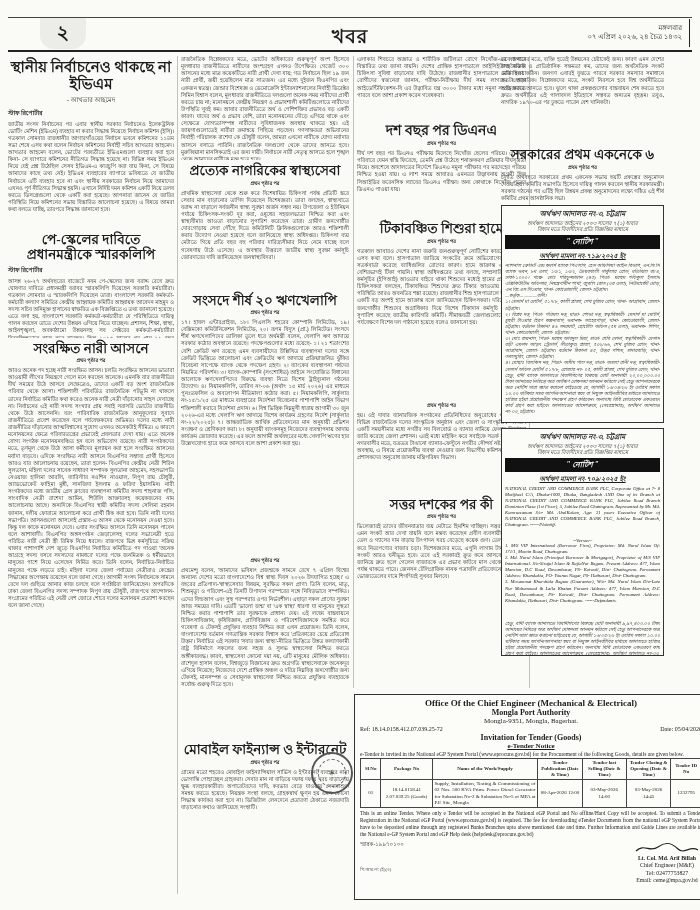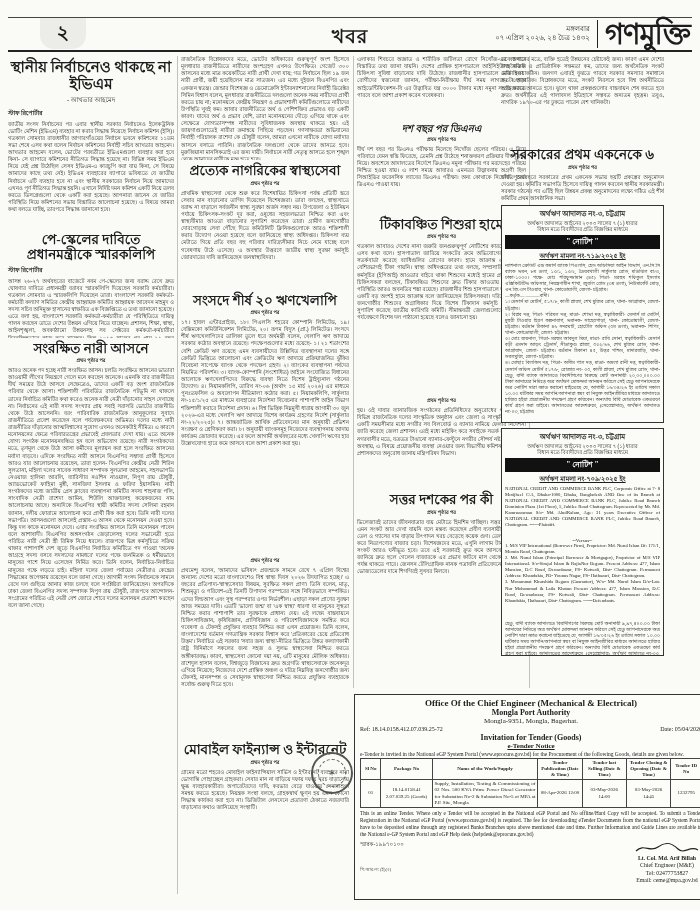--- a/index.html
+++ b/index.html
@@ -21,27 +21,27 @@
   
   .col{position:absolute;top:56px;}
   #col1{left:8px;width:166px;height:838px;}
   #col2{left:181px;width:168px;height:838px;}
   #col3{left:357px;width:169px;height:636px;}
   #col4{left:501px;width:163px;height:636px;}
   .vrule{position:absolute;top:56px;width:1px;background:#c2c2bc;}
   .headline{font-weight:bold;text-align:center;line-height:1.15;margin:3px 0 1px 0;}
   .hl-xl{font-size:15px;}
   .hl-lg{font-size:13.5px;}
-  .hl-md{font-size:10px;font-style:italic;}
+  .hl-md{font-size:14px;}
   .byline{text-align:center;font-size:6.5px;margin-bottom:2px;}
   .reporter{font-size:6px;font-weight:bold;margin:2px 0;}
   .contline{text-align:center;font-size:5px;font-weight:bold;margin-bottom:2px;}
   .body{font-size:5.4px;line-height:1.32;text-align:justify;overflow:hidden;color:#222;}
   
-  .notice{border:1px solid #333;margin-top:5px;padding:2px 3px;background:#fbfbf7;overflow:hidden;}
+  .notice{border:1px solid #333;margin-top:5px;padding:2px 3px;background:#fbfbf7;overflow:hidden;font-style:italic;}
   .notice .court{text-align:center;font-weight:bold;font-size:7px;}
   .notice .law{text-align:center;font-size:5.3px;line-height:1.25;}
   .notice .bar{background:#111;color:#fff;text-align:center;font-weight:bold;font-size:7.5px;
                margin:2px 0;padding:1px 0;}
   .notice .case{text-align:center;font-weight:bold;font-size:6.5px;text-decoration:underline;margin-bottom:1px;}
   .notice .ntext{font-size:4.7px;line-height:1.3;text-align:justify;white-space:pre-line;overflow:hidden;}
   .notice .versus{text-align:center;font-size:5px;}
   
   .tender-box{position:absolute;left:354px;top:694px;width:342px;height:198px;border:1px solid #333;
               background:#fcfcf8;padding:3px 5px;font-family:"Liberation Serif",serif;overflow:hidden;}
@@ -77,21 +77,20 @@
 
   <div class="rule-top"></div>
   <div class="pagenum-tab">২</div>
   <div class="section-title">খবর</div>
   <div class="mast">
     <div class="mast-date">
       <div>মঙ্গলবার</div>
       <div>০৭ এপ্রিল ২০২৬, ২৪ চৈত্র ১৪৩২</div>
     </div>
     <div class="mast-sep"></div>
-    <div class="mast-logo">গণমুক্তি</div>
   </div>
   <div class="rule-bottom"></div>
 
   <div class="vrule" style="left:177px;height:838px;"></div>
   <div class="vrule" style="left:353px;height:632px;"></div>
   <div class="vrule" style="left:529px;height:632px;"></div>
 
   <div class="col" id="col1">
     <div>
       <div class="headline hl-xl">স্থানীয় নির্বাচনেও থাকছে না ইভিএম</div>

